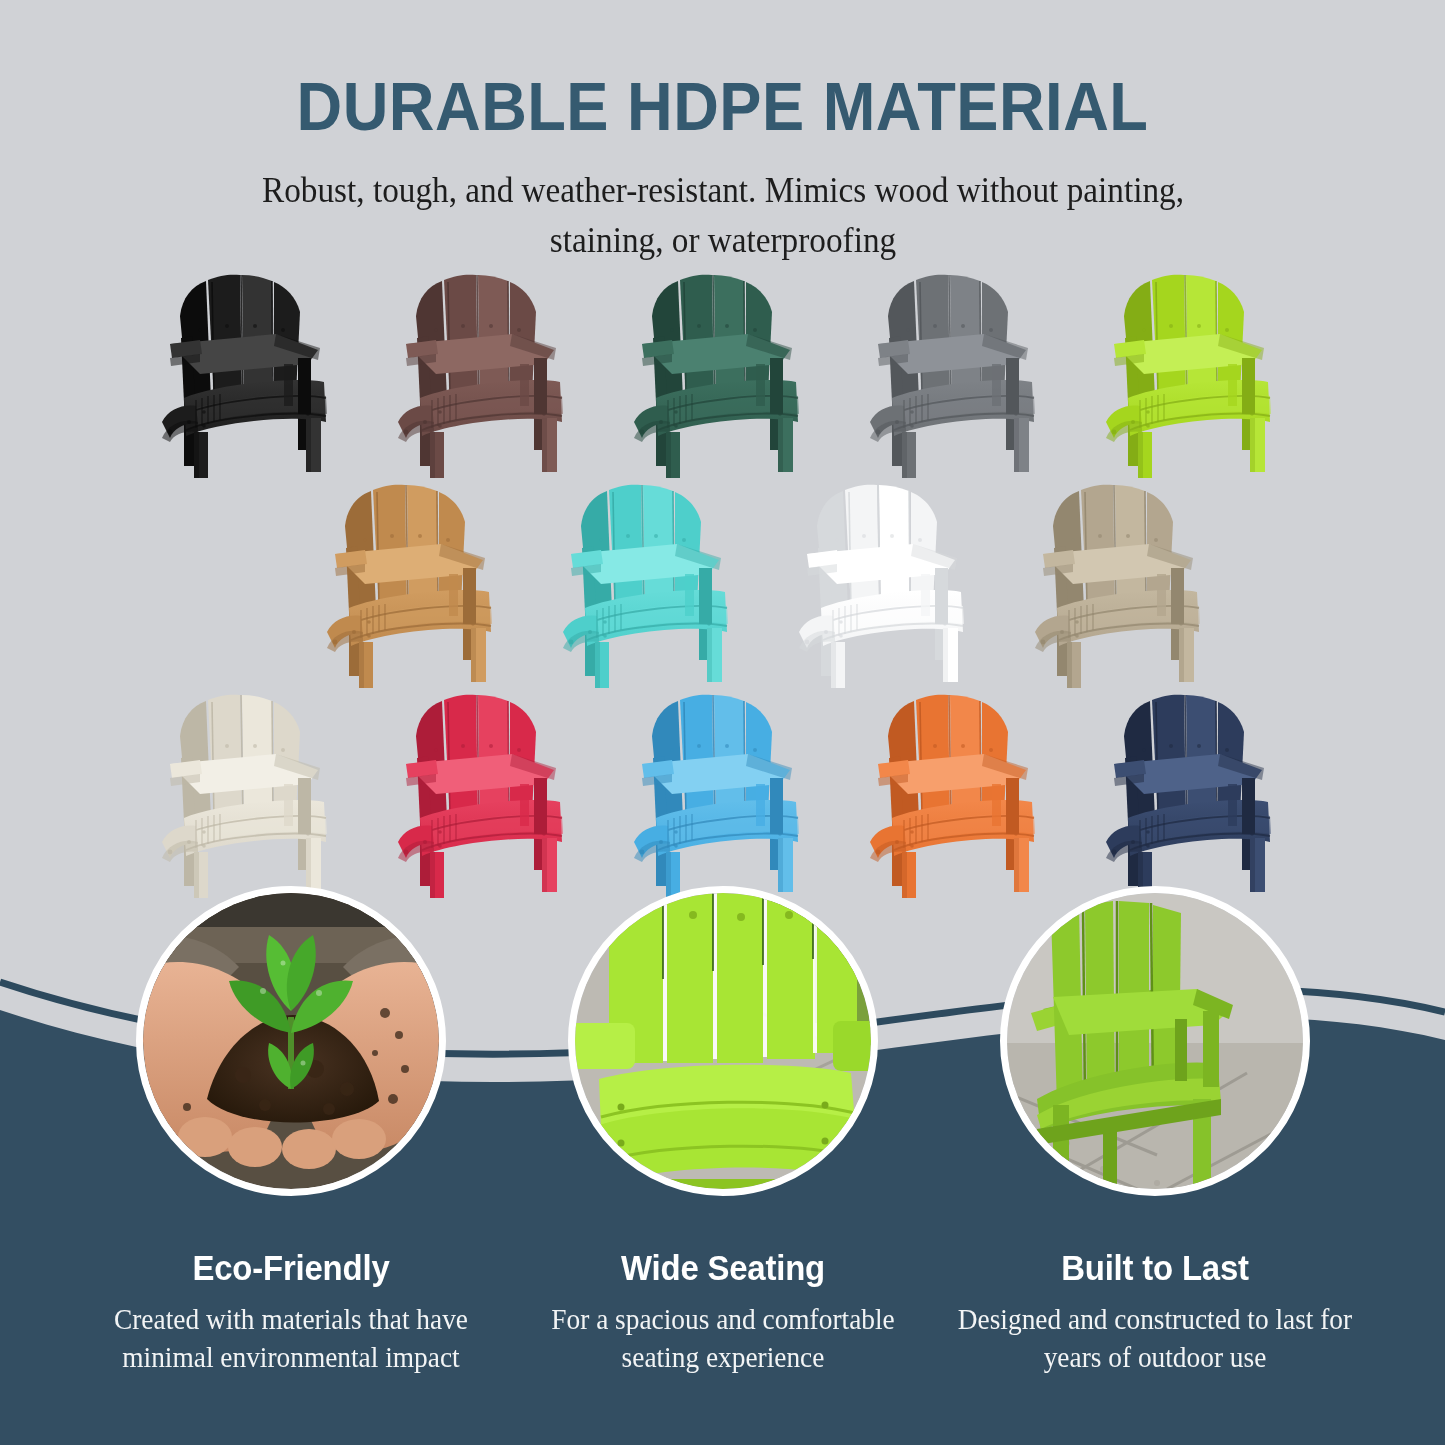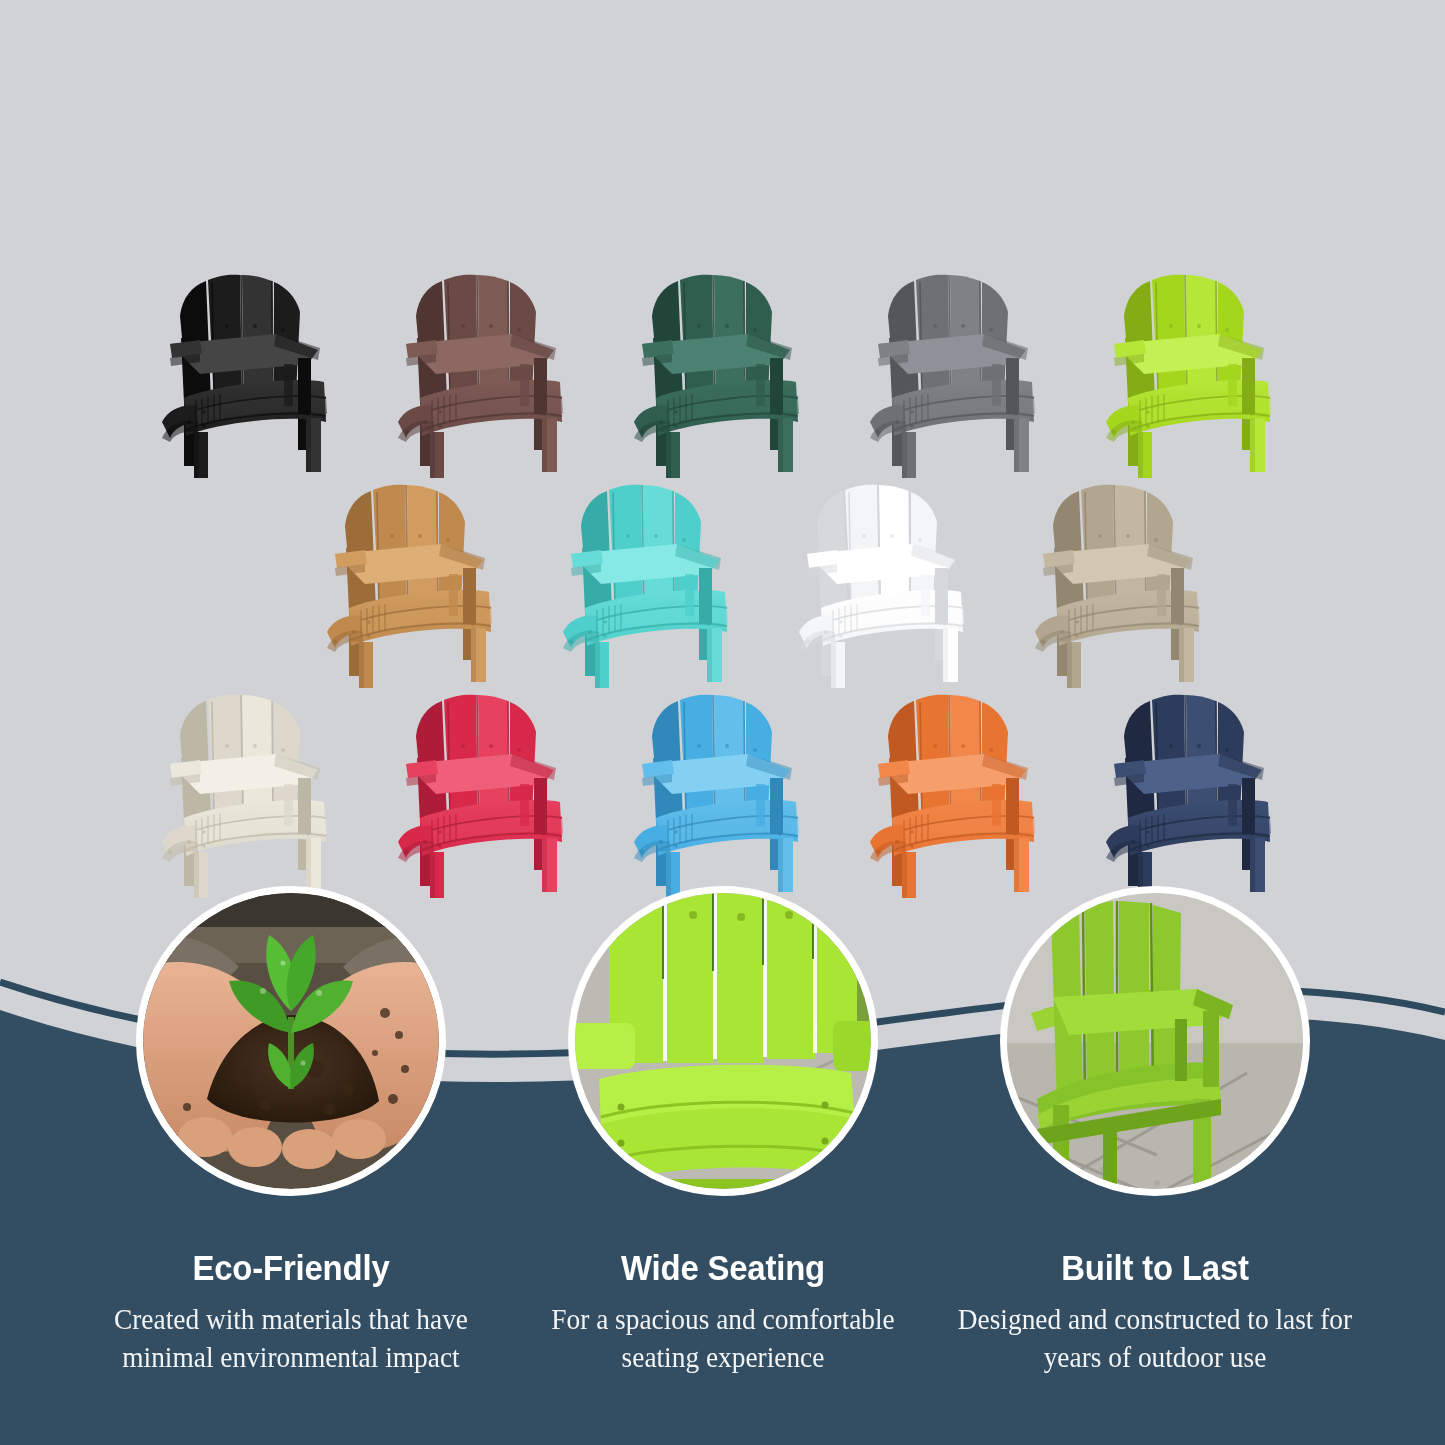--- a/index.html
+++ b/index.html
@@ -64,20 +64,24 @@
   }
   .feat:nth-child(1) .feat-desc{width:440px;margin-left:-50px;}
   .feat:nth-child(2) .feat-desc{width:420px;margin-left:-40px;}
   .feat:nth-child(3) .feat-desc{width:420px;margin-left:-40px;}
 </style>
 </head>
 <body>
 
 <div id="stage">
 
+  <div class="hero">
+    <h1 class="hero-title">DURABLE HDPE MATERIAL</h1>
+    <p class="hero-sub">Robust, tough, and weather-resistant. Mimics wood without painting, staining, or waterproofing</p>
+  </div>
 
   <div class="grid">
     <div class="chair-row r1">
         <div class="chair-cell">
 <svg width="206" height="208" viewBox="0 0 206 208">
   <defs>
     <linearGradient id="bkch0" x1="0" y1="0" x2="1" y2="0">
       <stop offset="0" stop-color="#0c0c0c"></stop>
                 <stop offset=".5" stop-color="#1c1c1c"></stop>
                 <stop offset="1" stop-color="#333333"></stop>

